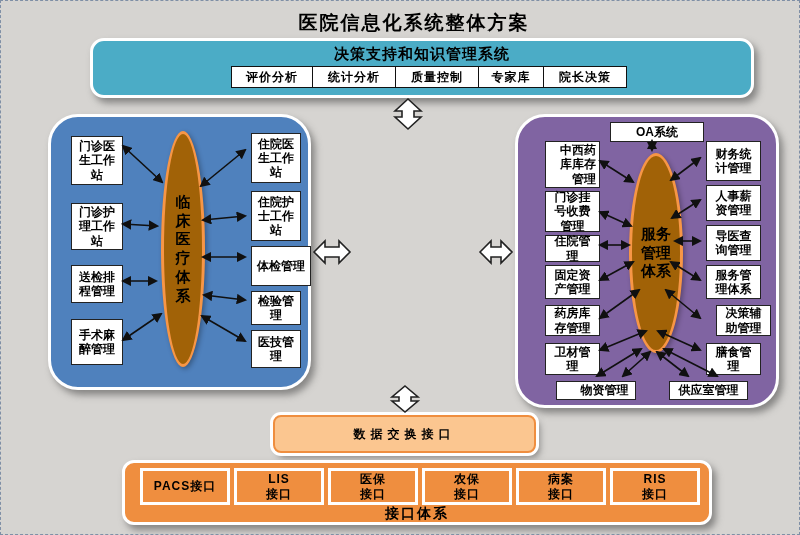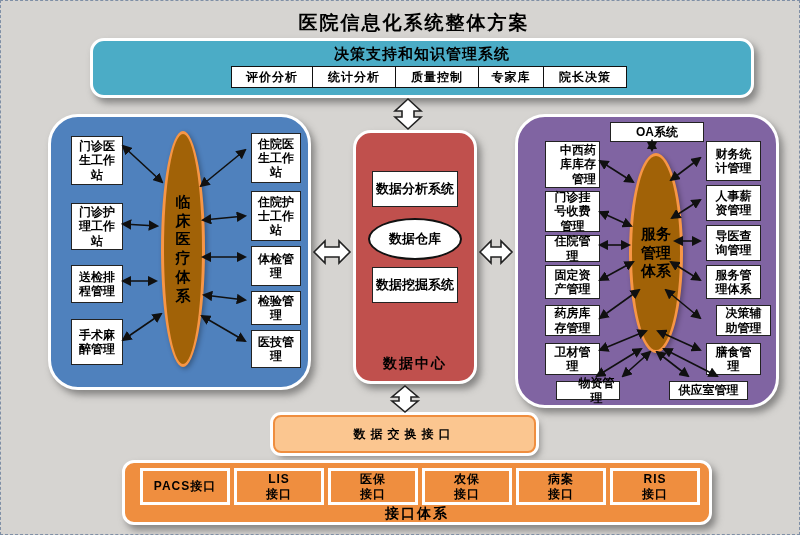--- a/index.html
+++ b/index.html
@@ -90,50 +90,44 @@
     </div>
   </div>
 
   <div class="container blue">
     <div class="node" style="left:20px; top:19px;  width:52px; height:49px;">门诊医生工作站</div>
     <div class="node" style="left:20px; top:86px;  width:52px; height:47px;">门诊护理工作站</div>
     <div class="node" style="left:20px; top:148px; width:52px; height:38px;">送检排程管理</div>
     <div class="node" style="left:20px; top:202px; width:52px; height:46px;">手术麻醉管理</div>
     <div class="node" style="left:200px; top:16px;  width:50px; height:50px;">住院医生工作站</div>
     <div class="node" style="left:200px; top:74px;  width:50px; height:50px;">住院护士工作站</div>
-    <div class="node" style="left:200px; top:129px; width:50px; height:40px;">体检管理</div>
+    <div class="node" style="left:200px; top:129px; width:60px; height:40px;">体检管理</div>
     <div class="node" style="left:200px; top:174px; width:50px; height:34px;">检验管理</div>
     <div class="node" style="left:200px; top:213px; width:50px; height:38px;">医技管理</div>
     <div class="ellipse" style="left:110px; top:14px; width:44px; height:236px;">
       <div class="v-text w1">临床医疗体系</div>
     </div>
   </div>
 
-  <div class="container red">
-    <div class="dc-node" style="top:38px; height:36px;">数据分析系统</div>
-    <div class="dc-ell">数据仓库</div>
-    <div class="dc-node" style="top:134px; height:36px;">数据挖掘系统</div>
-    <div class="dc-label">数据中心</div>
-  </div>
 
   <div class="container purple">
     <div class="node" style="left:92px; top:5px; width:94px; height:20px;">OA系统</div>
     <div class="node" style="left:27px; top:24px;  width:55px; height:47px;text-align:right;">中西药库库存管理</div>
     <div class="node" style="left:27px; top:74px;  width:55px; height:41px;">门诊挂号收费管理</div>
     <div class="node" style="left:27px; top:118px; width:55px; height:27px;">住院管理</div>
     <div class="node" style="left:27px; top:148px; width:55px; height:34px;">固定资产管理</div>
     <div class="node" style="left:27px; top:188px; width:55px; height:31px;">药房库存管理</div>
     <div class="node" style="left:27px; top:226px; width:55px; height:32px;">卫材管理</div>
     <div class="node" style="left:188px; top:24px;  width:55px; height:40px;">财务统计管理</div>
     <div class="node" style="left:188px; top:68px;  width:55px; height:36px;">人事薪资管理</div>
     <div class="node" style="left:188px; top:108px; width:55px; height:36px;">导医查询管理</div>
     <div class="node" style="left:188px; top:148px; width:55px; height:34px;">服务管理体系</div>
     <div class="node" style="left:188px; top:188px; width:55px; height:31px;margin-left:10px;">决策辅助管理</div>
     <div class="node" style="left:188px; top:226px; width:55px; height:32px;">膳食管理</div>
-    <div class="node" style="left:38px;  top:264px; width:64px; height:19px;padding-left:20px;">物资管理</div>
+    <div class="node" style="left:38px;  top:264px; width:80px; height:19px;padding-left:20px;">物资管理</div>
     <div class="node" style="left:151px; top:264px; width:79px; height:19px;">供应室管理</div>
     <div class="ellipse" style="left:111px; top:36px; width:54px; height:200px;">
       <div class="v-text w2">服务管理体系</div>
     </div>
   </div>
 
   <div class="exchange">数据交换接口</div>
 
   <div class="container iface">
     <div class="iface-box" style="left:15px;">

